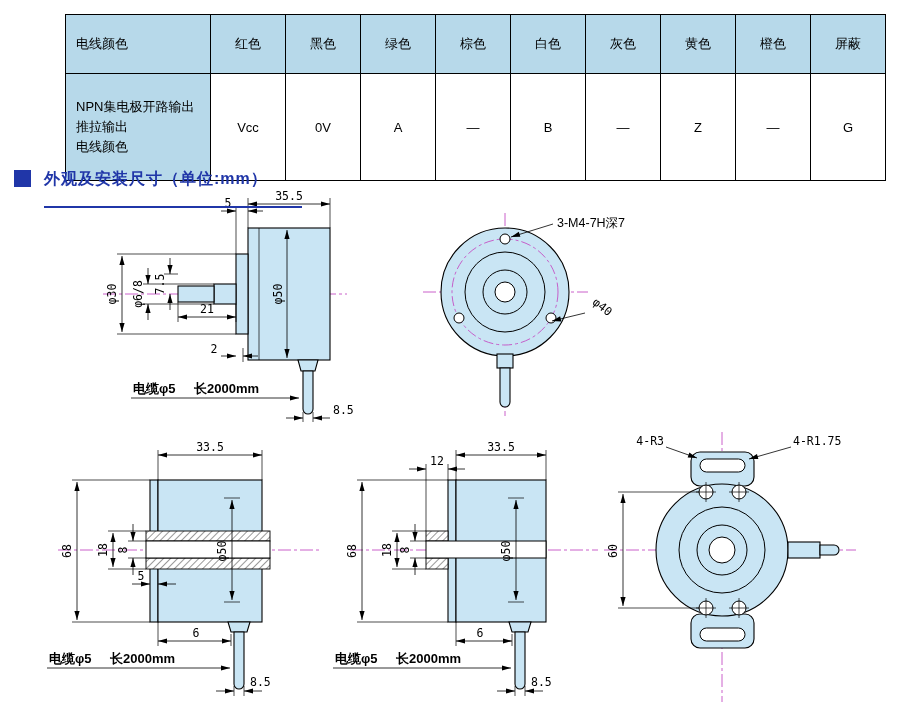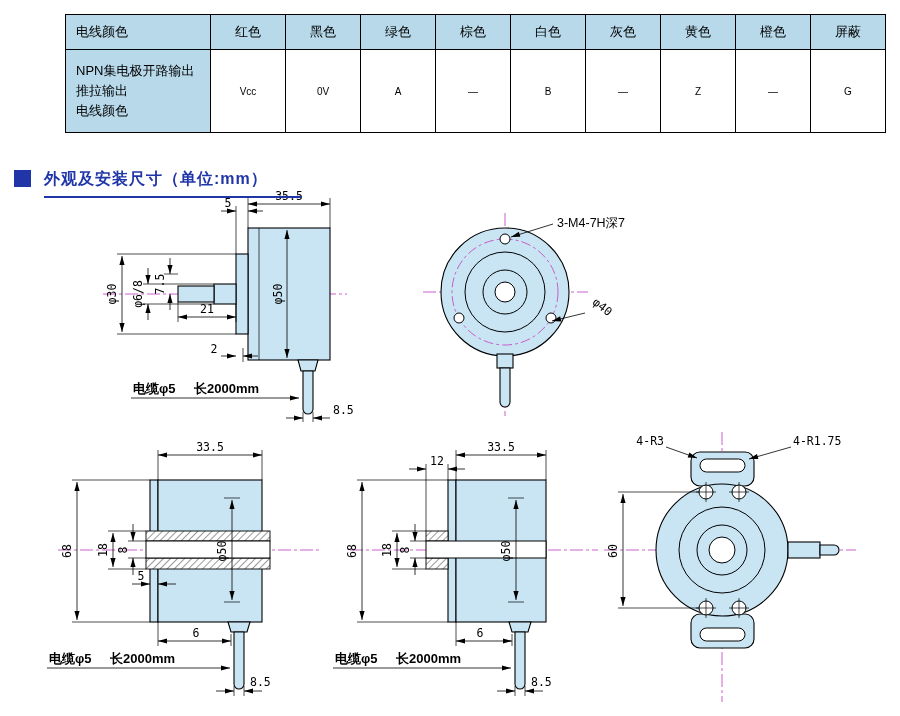--- a/index.html
+++ b/index.html
@@ -2,34 +2,34 @@
 <html><head>
 <meta charset="utf-8">
 <style>
   html,body { margin:0; padding:0; background:#fff; }
   .page { position:relative; width:900px; height:716px; background:#fff; overflow:hidden;
           font-family:"Liberation Sans", sans-serif; }
 
   
   .wire-table { position:absolute; left:65px; top:14px; border-collapse:collapse; table-layout:fixed; z-index:2; }
   .wire-table th, .wire-table td { border:1px solid #000; text-align:center; font-weight:normal;
-          font-size:13px; color:#000; padding:4px; }
+          font-size:13px; color:#000; padding:16px; }
   .wire-table .hdr  { background:#b7d9ea; height:26px; }
   .wire-table .lead { background:#b7d9ea; text-align:left; padding:3px 6px 3px 10px; }
-  .wire-table td    { background:#fff; font-size:10px; }
+  .wire-table td    { background:#fff; font-size:13px; }
   .row-npn td, .row-npn th { height:74px;margin-left:48px; }
   .row-drv td, .row-drv th { height:26px; }
   .npn-line { line-height:1.55; }
   .ovl { text-decoration:overline; }
 
   
   .section-header { position:absolute; left:14px; top:169px; display:flex; align-items:flex-start; gap:13px; z-index:2; }
   .bullet { width:17px; height:17px; background:#2036a8; margin-top:1px; }
   .section-title { color:#2036a8; font-size:16px; font-weight:bold; letter-spacing:1px;
-          border-bottom:2px solid #2036a8; padding:0 34px 6px 0; }
+          border-bottom:2px solid #2036a8; padding:0 34px 16px 0; }
 
   
   .drawings { position:absolute; left:0; top:0; z-index:1; }
   svg .part { fill:#c9e5f4; stroke:#000; stroke-width:1.1; }
   svg .ring { fill:none; stroke:#000; stroke-width:1; }
   svg .hole { fill:#fff; stroke:#000; stroke-width:1; }
   svg .hat  { fill:url(#hatchp); stroke:#000; stroke-width:0.9; }
   svg .dim  { stroke:#000; stroke-width:0.8; fill:none; }
   svg .ext  { stroke:#000; stroke-width:0.7; fill:none; }
   svg .cl   { stroke:#c44fc4; stroke-width:0.9; fill:none; stroke-dasharray:13 3 3 3; }

